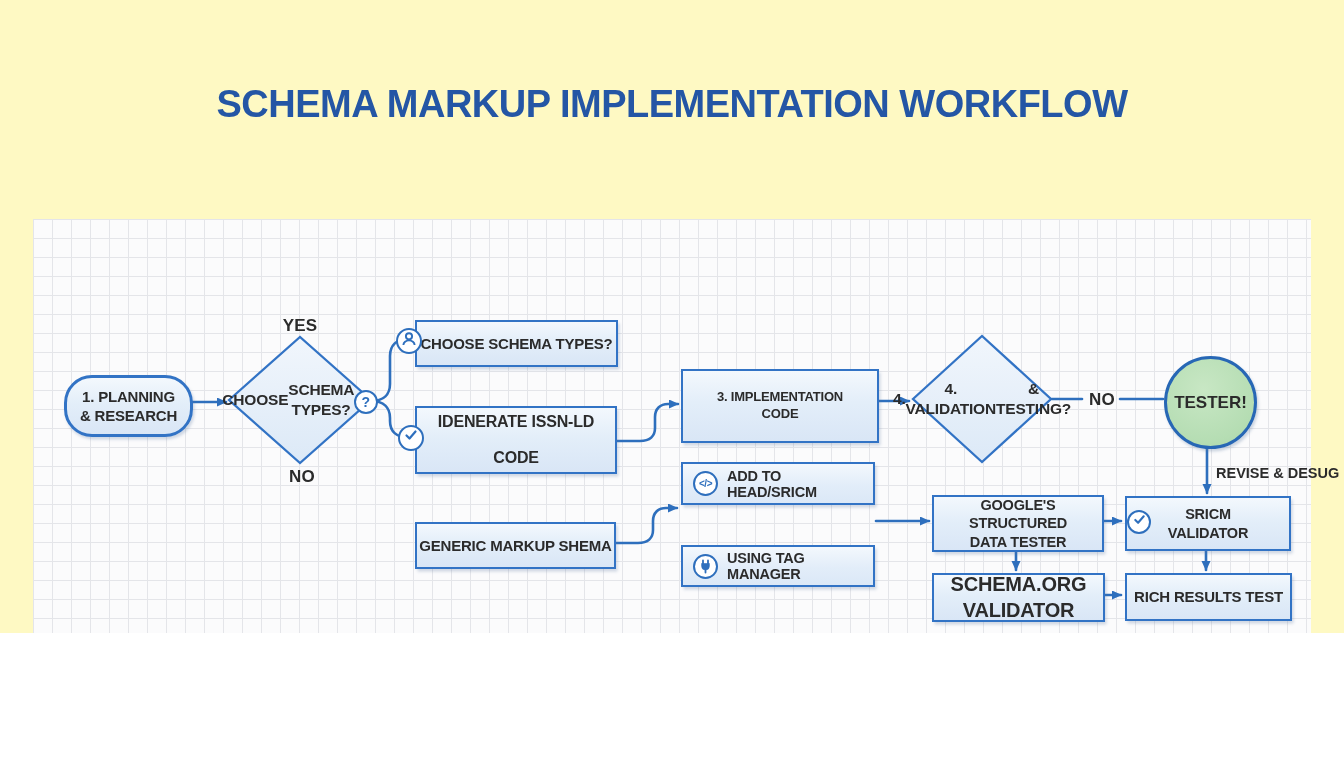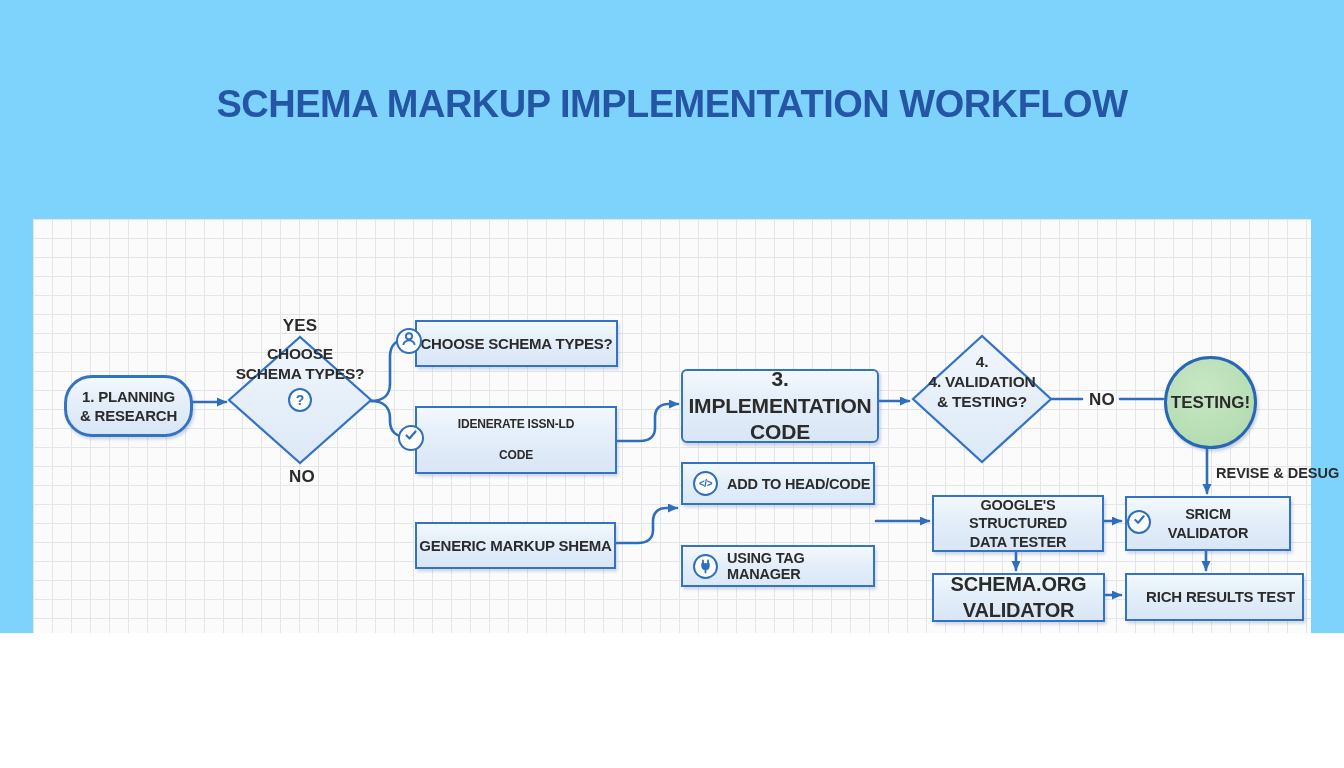--- a/index.html
+++ b/index.html
@@ -1,19 +1,19 @@
 <!DOCTYPE html>
 <html><head>
 <meta charset="utf-8">
 <style>
   html,body{margin:0;padding:0;background:#ffffff;}
   .stage{
     position:relative;width:1344px;height:633px;overflow:hidden;
     font-family:"Liberation Sans","DejaVu Sans",sans-serif;
-    color:#2b2b2b;background:#7dd3fc;
+    color:#2b2b2b;background:#fef9c3;
   }
   .title{
     position:absolute;left:0;right:0;top:82px;text-align:center;
     font-size:38px;font-weight:800;letter-spacing:-0.5px;color:#2456a5;
     transform:scaleY(1.04);
   }
   .grid{
     position:absolute;left:33px;top:219px;width:1278px;height:471px;
     background-color:#fbfbfc;
     background-image:
@@ -26,22 +26,22 @@
     position:absolute;display:flex;flex-direction:column;align-items:center;
     justify-content:center;text-align:center;
     background:linear-gradient(180deg,#f3f8fd 0%,#e3eef9 45%,#d9e6f6 100%);
     border:2.4px solid #3273c5;
     box-shadow:1.5px 2.5px 3px rgba(90,120,160,0.28);
     font-weight:700;font-size:15px;line-height:1.28;letter-spacing:-0.2px;
   }
   .node span{display:block;}
   .rounded{border-radius:16px;border-width:3px;}
   .diamond-label{
-    position:absolute;display:flex;flex-direction:column;align-items:center;
-    text-align:center;background:transparent;border:none;
+    position:absolute;display:flex;flex-direction:row;align-items:center;
+    justify-content:center;text-align:center;background:transparent;border:none;
     font-weight:700;font-size:15.5px;line-height:1.3;letter-spacing:-0.2px;
   }
   .circle-node{
     position:absolute;border-radius:50%;
     background:radial-gradient(circle at 42% 35%,#c8e7c4 0%,#b5ddb3 70%,#a9d5a8 100%);
     border:3.5px solid #2767b5;display:flex;align-items:center;justify-content:center;
     font-weight:800;font-size:17px;box-shadow:1.5px 2.5px 3px rgba(90,120,160,0.3);
   }
   .floatlabel{
     position:absolute;font-weight:800;font-size:17px;letter-spacing:0.2px;
@@ -124,54 +124,54 @@
   <div class="node" style="left:415px;top:320px;width:199px;height:43px;">
     <span class="icon-badge on-edge" style="left:-21px;top:6px;">
       <svg width="18" height="18" viewBox="0 0 18 18" fill="none" stroke="#2e6fbd" stroke-width="1.9">
         <circle cx="9" cy="6.3" r="3.1"></circle>
         <path d="M3.4,15 a5.6,4.6 0 0 1 11.2,0" fill="none"></path>
       </svg>
     </span>
     <span>CHOOSE SCHEMA TYPES?</span>
   </div>
 
-  <div class="node" style="left:415px;top:406px;width:198px;height:64px;font-size:12px;gap:16px;">
+  <div class="node" style="left:415px;top:406px;width:198px;height:64px;font-size:16px;gap:16px;">
     <span class="icon-badge on-edge" style="left:-19px;top:17px;">
       <svg width="16" height="16" viewBox="0 0 16 16" fill="none" stroke="#2e6fbd" stroke-width="2.2" stroke-linecap="round" stroke-linejoin="round">
         <path d="M3.5,8.5 L6.5,11.5 L12.5,4.5"></path>
       </svg>
     </span>
     <span>IDENERATE ISSN-LD</span>
     <span>CODE</span>
   </div>
 
-  <div class="node" style="left:681px;top:369px;width:194px;height:70px;font-size:21px;border-radius:6px;">
+  <div class="node" style="left:681px;top:369px;width:194px;height:70px;font-size:13px;">
     <span>3. IMPLEMENTATION</span>
     <span>CODE</span>
   </div>
 
   <div class="diamond-label" style="left:917px;top:352px;width:130px;height:94px;">
     <span>4.</span>
     <span>4. VALIDATION</span>
     <span>&amp; TESTING?</span>
   </div>
 
   <div class="floatlabel" style="left:1084px;top:390px;width:36px;">NO</div>
 
   <div class="circle-node" style="left:1164px;top:356px;width:87px;height:87px;">
-    <span>TESTING!</span>
+    <span>TESTER!</span>
   </div>
 
   <div class="smalllabel" style="left:1216px;top:454px;margin-top:11px;">REVISE &amp; DESUG</div>
 
   <div class="rowbox" style="left:681px;top:462px;width:194px;height:43px;">
     <span class="icon-badge" style="width:25px;height:25px;">
       <span class="glyph code">&lt;/&gt;</span>
     </span>
-    <span>ADD TO HEAD/CODE</span>
+    <span>ADD TO HEAD/SRICM</span>
   </div>
 
   <div class="rowbox" style="left:681px;top:505px;width:194px;height:42px;margin-top:40px;">
     <span class="icon-badge" style="width:25px;height:25px;">
       <svg width="15" height="15" viewBox="0 0 15 15" fill="#2e6fbd" stroke="#2e6fbd">
         <path d="M5,1.5 v3 M10,1.5 v3" fill="none" stroke-width="1.8" stroke-linecap="round"></path>
         <path d="M3.6,4.5 h7.8 v2.6 a3.9,3.9 0 0 1 -7.8,0 z" stroke-width="0.6"></path>
         <path d="M7.5,11 v2.5" fill="none" stroke-width="1.8" stroke-linecap="round"></path>
       </svg>
     </span>
@@ -194,17 +194,17 @@
       </svg>
     </span>
     <span>SRICM</span>
     <span>VALIDATOR</span>
   </div>
 
   <div class="node" style="left:932px;top:573px;width:169px;height:45px;font-size:20px;">
     <span>SCHEMA.ORG VALIDATOR</span>
   </div>
 
-  <div class="node" style="left:1125px;top:573px;width:163px;height:44px;font-size:15px;padding-left:12px;">
+  <div class="node" style="left:1125px;top:573px;width:163px;height:44px;font-size:15px;">
     <span>RICH RESULTS TEST</span>
   </div>
 
 </div>
 
 </body></html>

